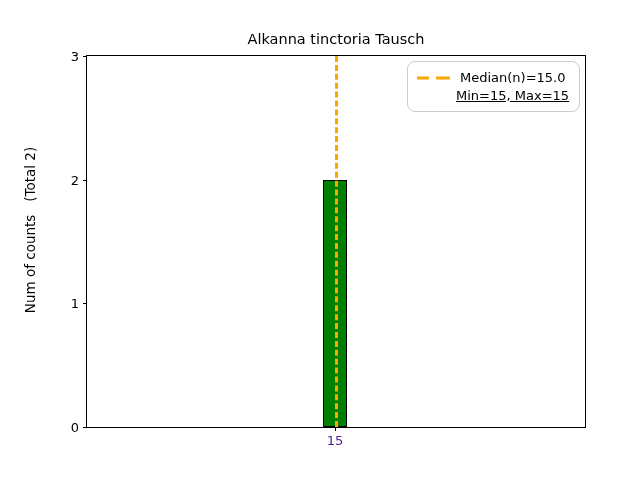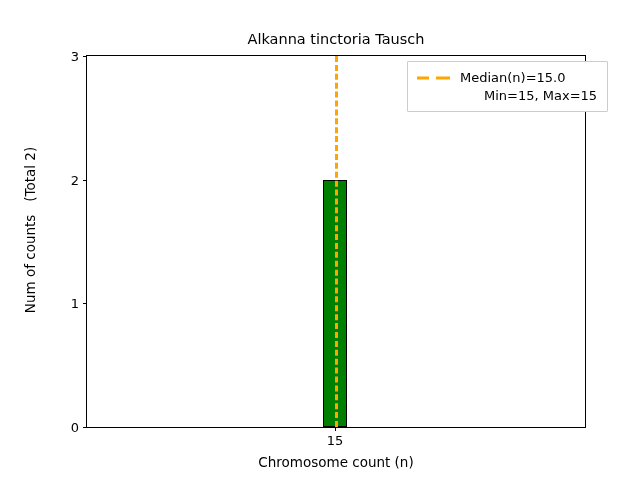--- a/index.html
+++ b/index.html
@@ -113,21 +113,21 @@
     width: 0;
     border-left: 1.3px solid #000000;
     top: 0;
   }
   .xtick-label {
     position: absolute;
     top: 7px;
     transform: translateX(-50%);
     font-size: 13px;
     line-height: 1;
-    color: #000000;
+    color: #4c1d95;
     white-space: nowrap;
   }
 
   
   #xlabel {
     position: absolute;
     left: 78px;
     top: 454px;
     width: 500px;
     text-align: center;
@@ -147,21 +147,21 @@
     transform-origin: center center;
     white-space: pre;
   }
 
   
   #legend {
     position: absolute;
     left: 320px;
     top: 5px;
     border: 1px solid #cccccc;
-    border-radius: 1px;
+    border-radius: 8px;
     background: #ffffff;
     padding: 7px 10px 7px 9px;
     box-sizing: border-box;
   }
   .legend-row {
     display: flex;
     align-items: center;
   }
   .legend-handle {
     width: 34px;
@@ -182,21 +182,22 @@
   .legend-handle::before { left: 0px;  width: 12px; }
   .legend-handle::after  { left: 19px; width: 14px; }
 
   .legend-text {
     font-size: 13px;
     line-height: 1.35;
     color: #000000;
     white-space: nowrap;
   }
   .legend-sub {
-    margin-left: 67px;
+    margin-left: 39px;
+    text-decoration: underline;
   }
 </style>
 </head>
 <body>
 
 <div id="figure">
 
   <div id="chart-title">Alkanna tinctoria Tausch</div>
 
   <div id="axes">
@@ -235,17 +236,16 @@
         <span class="legend-handle"></span>
         <span class="legend-text">Median(n)=15.0</span>
       </div>
       <div class="legend-row legend-sub">
         <span class="legend-text">Min=15, Max=15</span>
       </div>
     </div>
 
   </div>
 
-  <div id="xlabel">Chromosome count (n)</div>
 
   <div id="ylabel">Num of counts   (Total 2)</div>
 
 </div>
 
 </body></html>

